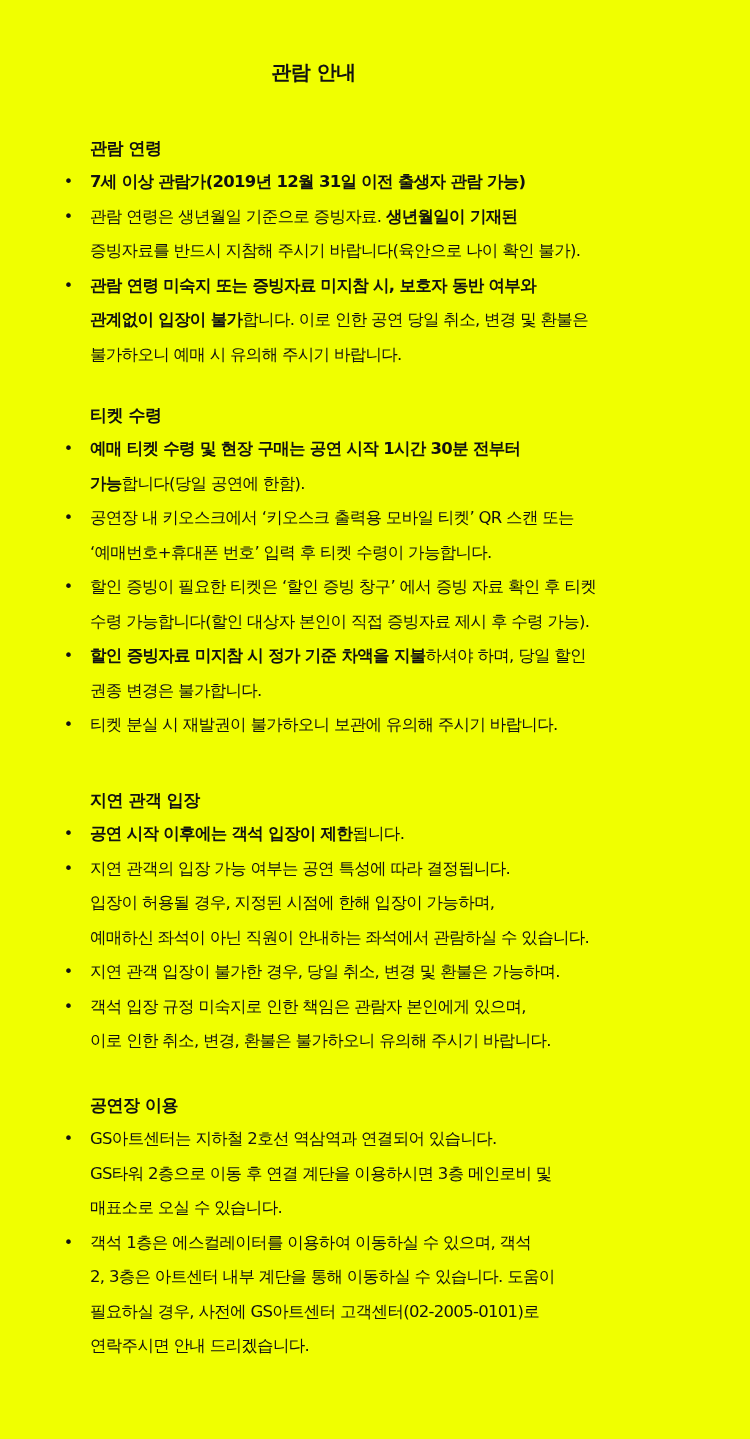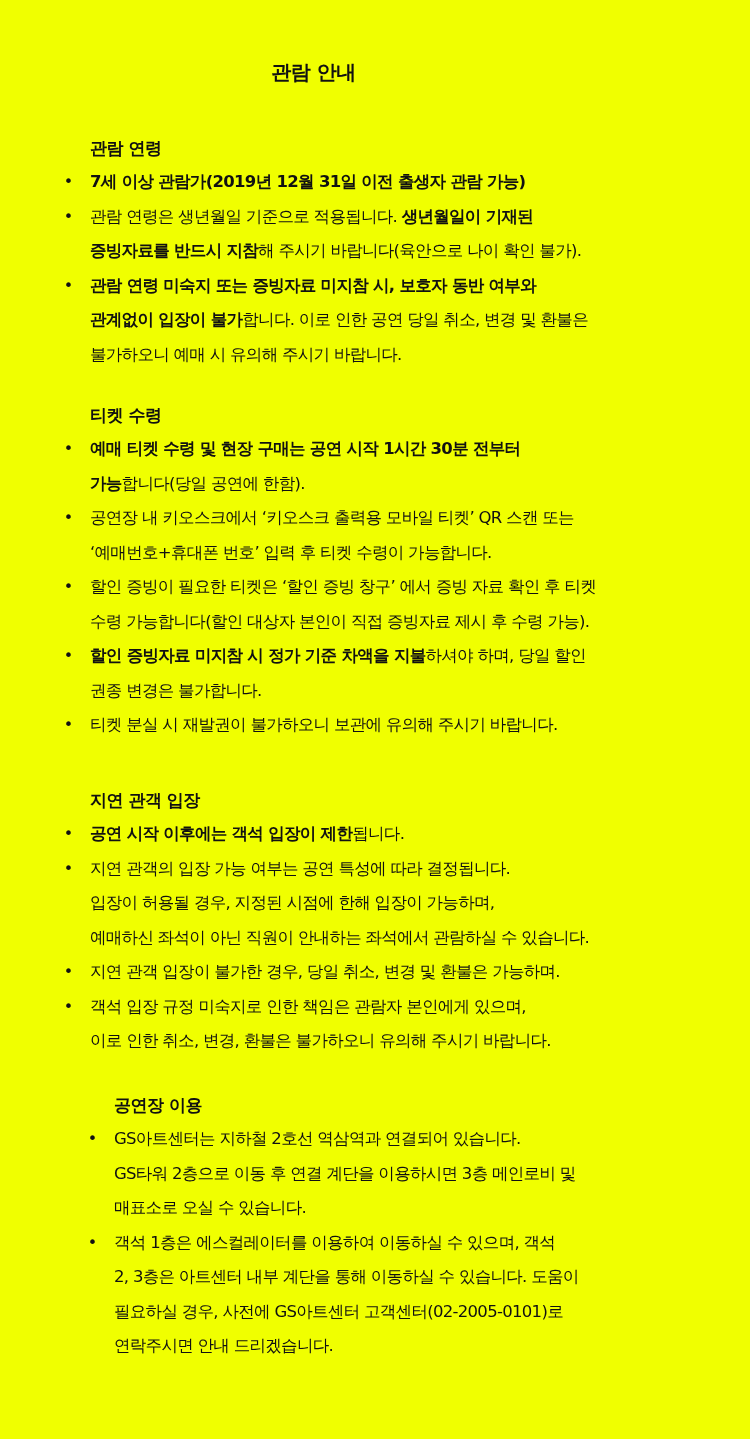--- a/index.html
+++ b/index.html
@@ -75,24 +75,24 @@
     <div class="section-heading">관람 연령</div>
     <div class="item">
       <span class="bullet">•</span>
       <span class="line">
         <span style="font-weight:bold">7세 이상 관람가(2019년 12월 31일 이전 출생자 관람 가능)</span>
       </span>
     </div>
     <div class="item">
       <span class="bullet">•</span>
       <span class="line">
-        <span>관람 연령은 생년월일 기준으로 적용됩니다. </span><span style="font-weight:bold">생년월일이 기재된</span>
-      </span>
-      <span class="line">
-        <span style="font-weight:bold">증빙자료를 반드시 지참</span><span>해 주시기 바랍니다(육안으로 나이 확인 불가).</span>
+        <span>관람 연령은 생년월일 기준으로 증빙자료. </span><span style="font-weight:bold">생년월일이 기재된</span>
+      </span>
+      <span class="line">
+        <span style="font-weight:normal">증빙자료를 반드시 지참</span><span>해 주시기 바랍니다(육안으로 나이 확인 불가).</span>
       </span>
     </div>
     <div class="item">
       <span class="bullet">•</span>
       <span class="line">
         <span style="font-weight:bold">관람 연령 미숙지 또는 증빙자료 미지참 시, 보호자 동반 여부와</span>
       </span>
       <span class="line">
         <span style="font-weight:bold">관계없이 입장이 불가</span><span>합니다. 이로 인한 공연 당일 취소, 변경 및 환불은</span>
       </span>
@@ -178,21 +178,21 @@
       <span class="bullet">•</span>
       <span class="line">
         <span>객석 입장 규정 미숙지로 인한 책임은 관람자 본인에게 있으며,</span>
       </span>
       <span class="line">
         <span>이로 인한 취소, 변경, 환불은 불가하오니 유의해 주시기 바랍니다.</span>
       </span>
     </div>
   </div>
 
-  <div class="section" style="top:1088px;padding-left:24px;">
+  <div class="section" style="top:1088px;">
     <div class="section-heading">공연장 이용</div>
     <div class="item">
       <span class="bullet">•</span>
       <span class="line">
         <span>GS아트센터는 지하철 2호선 역삼역과 연결되어 있습니다.</span>
       </span>
       <span class="line">
         <span>GS타워 2층으로 이동 후 연결 계단을 이용하시면 3층 메인로비 및</span>
       </span>
       <span class="line">

